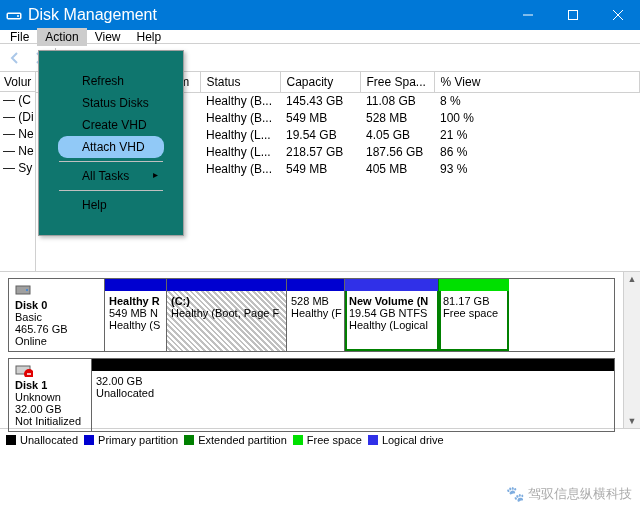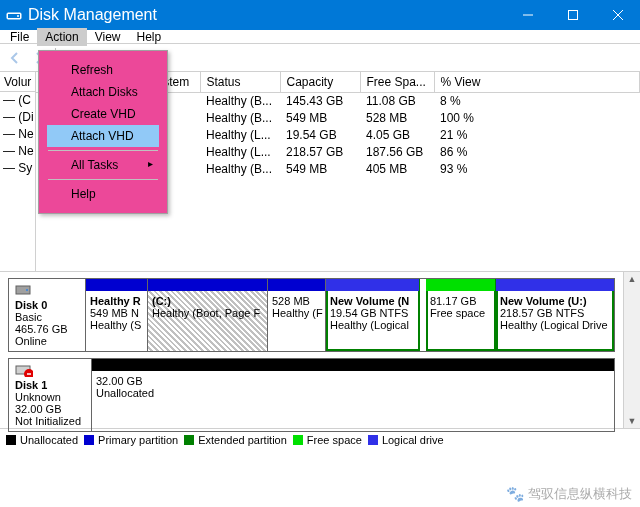--- a/index.html
+++ b/index.html
@@ -12,23 +12,23 @@
 
 .menubar { height: 14px; border-bottom: 1px solid #d0d0d0; display: flex; align-items:center; padding: 0 2px; }
 .menubar .mitem { padding: 2px 8px; cursor: pointer; }
 .menubar .mitem.open { background: #ccc; text-align: right; }
 
 .toolbar { height: 28px; border-bottom: 1px solid #d0d0d0; display:flex; align-items:center; padding: 2px 4px; gap: 2px; background:#fff;}
 .toolbar .tbtn { width: 22px; height: 22px; display:flex; align-items:center; justify-content:center; cursor:pointer; border:1px solid transparent;}
 .toolbar .sep { width:1px; height:20px; background:#c0c0c0; margin:0 3px;}
 .disabled { opacity:0.35; cursor:default;}
 
-.dropdown { position:absolute; left:38px; top:50px; width:130px; background:#ec4899; border:1px solid #a0a0a0; box-shadow:2px 2px 4px rgba(0,0,0,0.25); z-index:100; padding:8px;}
+.dropdown { position:absolute; left:38px; top:50px; width:146px; background:#0f766e; border:1px solid #a0a0a0; box-shadow:2px 2px 4px rgba(0,0,0,0.25); z-index:100; padding:19px;}
 .dropdown .ditem { padding:4px 14px 4px 24px; cursor:pointer; position:relative;}
-.dropdown .ditem.hl { background:#91c9f7;}
+.dropdown .ditem.hl { background:#91c9f7;border-radius:9px;}
 .dropdown .dsep { height:1px; background:#c0c0c0; margin:3px 1px;}
 .dropdown .sub::after { content:"▸"; position:absolute; right:6px; font-size:10px;}
 
 .vol-list { height:200px; overflow:hidden; border-bottom:1px solid #d0d0d0; display:flex; }
 .vl-left { width:36px; border-right:1px solid #d0d0d0; }
 .vl-left .hdr { height:20px; border-bottom:1px solid #d0d0d0; background:#fff; padding:2px 4px; display:flex; align-items:center; justify-content:space-between;}
 .vl-left .row { height:17px; padding:0 3px; overflow:hidden; white-space:nowrap; line-height:17px;}
 .vl-right { flex:1; overflow:hidden; }
 .vl-right table { width:100%; border-collapse:collapse; }
 .vl-right th { text-align:left; font-weight:normal; height:20px; padding:2px 6px; border-right:1px solid #d0d0d0; border-bottom:1px solid #d0d0d0; background:#fff; }
@@ -126,21 +126,21 @@
   <div class="tbtn">
       <svg width="14" height="14">
         <circle cx="7" cy="7" r="6" fill="#f8d060" stroke="#c0a030"></circle>
         <text x="7" y="11" text-anchor="middle" font-size="10" fill="#805000">?</text>
       </svg>
     </div>
 </div>
 
 <div class="dropdown">
   <div class="ditem">Refresh</div>
-  <div class="ditem">Attach Disks</div>
+  <div class="ditem">Status Disks</div>
   <div class="ditem">Create VHD</div>
   <div class="ditem hl">Attach VHD</div>
   <div class="dsep"></div>
   <div class="ditem sub">All Tasks</div>
   <div class="dsep"></div>
   <div class="ditem">Help</div>
 </div>
 
 <div class="vol-list">
   <div class="vl-left">
@@ -250,33 +250,25 @@
             </div>
           </div>
           <div class="part ext-border" style="width: 94px;">
             <div class="bar color-logical"></div>
             <div class="content">
               <div class="pname">New Volume  (N</div>
               <div class="pinfo">19.54 GB NTFS</div>
               <div class="pinfo">Healthy (Logical</div>
             </div>
           </div>
-          <div class="part ext-border" style="width: 70px; margin-left: 6px;">
+          <div class="part ext-border" style="width: 70px;">
             <div class="bar color-free"></div>
             <div class="content">
               <div class="pinfo">81.17 GB</div>
               <div class="pinfo">Free space</div>
-            </div>
-          </div>
-          <div class="part ext-border" style="width: 118px;">
-            <div class="bar color-logical"></div>
-            <div class="content">
-              <div class="pname">New Volume   (U:)</div>
-              <div class="pinfo">218.57 GB NTFS</div>
-              <div class="pinfo">Healthy (Logical Drive</div>
             </div>
           </div>
         </div>
       </div>
       <div class="disk-row">
         <div class="disk-label"><div class="disk-icon"><svg width="18" height="14">
               <rect x="1" y="3" width="14" height="8" fill="#d0d0d0" stroke="#606060"></rect>
               <circle cx="14" cy="11" r="5" fill="#e00000"></circle>
               <path d="M12 11 L16 11" stroke="#fff" stroke-width="1.5"></path>
             </svg></div><div class="dname">Disk 1</div><div>Unknown</div><div>32.00 GB</div><div>Not Initialized</div></div>

